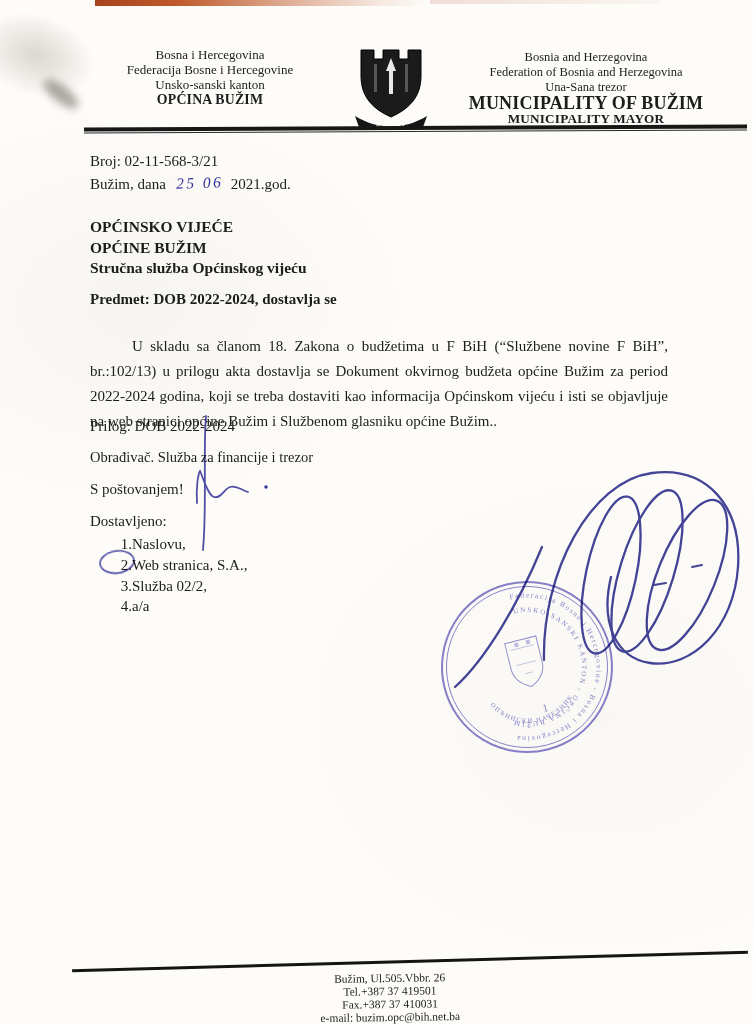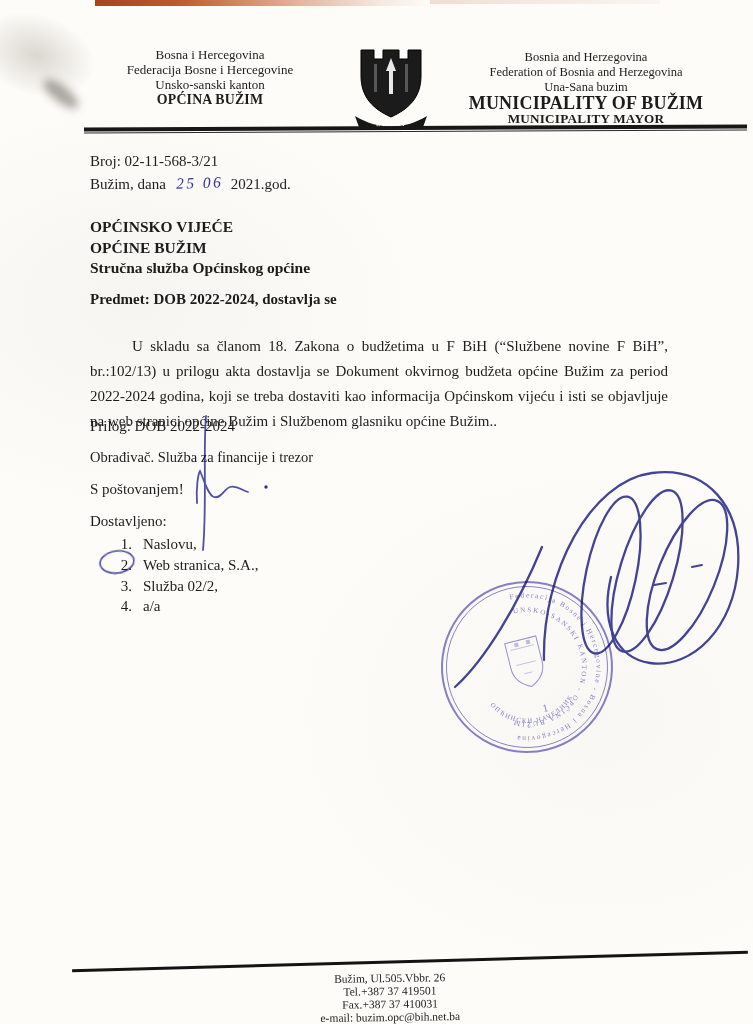--- a/index.html
+++ b/index.html
@@ -36,21 +36,21 @@
   .recipient{left:90px;top:217px;font-weight:bold;font-size:15.5px;line-height:20.5px;}
   .subject{left:90px;top:291px;font-weight:bold;font-size:15px;}
   .bodytext{left:90px;top:334px;width:578px;font-size:15px;line-height:25px;text-align:justify;text-indent:42px;}
   .prilog{left:90px;top:418px;font-size:15px;}
   .obradivac{left:90px;top:449px;font-size:14.5px;}
   .salut{left:90px;top:481px;font-size:15px;}
   .dostav{left:90px;top:513px;font-size:15px;}
   .dlist{left:108px;top:534px;font-size:15px;line-height:20.8px;}
   .drow{display:flex;}
   .dnum{width:24px;text-align:right;}
-  .dtxt{margin-left:11px;}
+  .dtxt{}
   
   .sigblock{left:498px;top:592px;width:215px;text-align:right;font-weight:bold;font-size:15px;}
   .signame{margin-top:21px;}
   
   .footer-rule{left:72px;top:960px;width:676px;height:3.4px;background:#141414;transform:rotate(-1.55deg);}
   .footer-text{left:240px;top:972px;width:300px;text-align:center;font-size:11.5px;line-height:13px;transform:rotate(-0.8deg);}
   
   .multiply{mix-blend-mode:multiply;}
 </style>
 </head>
@@ -75,41 +75,41 @@
     <rect x="24" y="22" width="3" height="28" fill="#888" opacity="0.55"></rect>
     <rect x="55" y="22" width="3" height="28" fill="#888" opacity="0.55"></rect>
     <path d="M 41 16 l 5 13 h -3 v 23 h -4 v -23 h -3 z" fill="#e9e9e9"></path>
     <path d="M 5 74 C 28 88 54 88 77 74 L 72 88 C 52 99 30 99 10 88 Z" fill="#161616"></path>
     <text x="41" y="87" text-anchor="middle" font-size="7" letter-spacing="1.5" fill="#ffffff" font-family="Liberation Serif, serif">BUŽIM</text>
   </svg>
 
   <div class="abs hdr-right">
     <div>Bosnia and Herzegovina</div>
     <div>Federation of Bosnia and Herzegovina</div>
-    <div>Una-Sana buzim</div>
+    <div>Una-Sana trezor</div>
     <div class="hdr-bold" style="font-size:18px">MUNICIPALITY OF BUŽIM</div>
     <div class="hdr-bold" style="font-size:13.2px">MUNICIPALITY MAYOR</div>
   </div>
 
   <div class="abs rule-wrap">
     <div class="rule-thick"></div>
     <div class="rule-thin"></div>
   </div>
 
   <div class="abs broj">Broj: 02-11-568-3/21</div>
   <div class="abs dateline">
     <span>Bužim, dana</span>
     <span class="hand-date">25 06</span>
     <span>2021.god.</span>
   </div>
 
   <div class="abs recipient">
     <div>OPĆINSKO VIJEĆE</div>
     <div>OPĆINE BUŽIM</div>
-    <div>Stručna služba Općinskog općine</div>
+    <div>Stručna služba Općinskog vijeću</div>
   </div>
 
   <div class="abs subject">Predmet: DOB 2022-2024, dostavlja se</div>
 
   <div class="abs bodytext">U skladu sa članom 18. Zakona o budžetima u F BiH (“Službene novine F BiH”, br.:102/13) u prilogu akta dostavlja se Dokument okvirnog budžeta općine Bužim za period 2022-2024 godina, koji se treba dostaviti kao informacija Općinskom vijeću i isti se objavljuje na web stranici općine Bužim i Službenom glasniku općine Bužim..</div>
 
   <div class="abs prilog">Prilog: DOB 2022-2024</div>
   <div class="abs obradivac">Obrađivač. Služba za financije i trezor</div>
   <div class="abs salut">S poštovanjem!</div>
 

